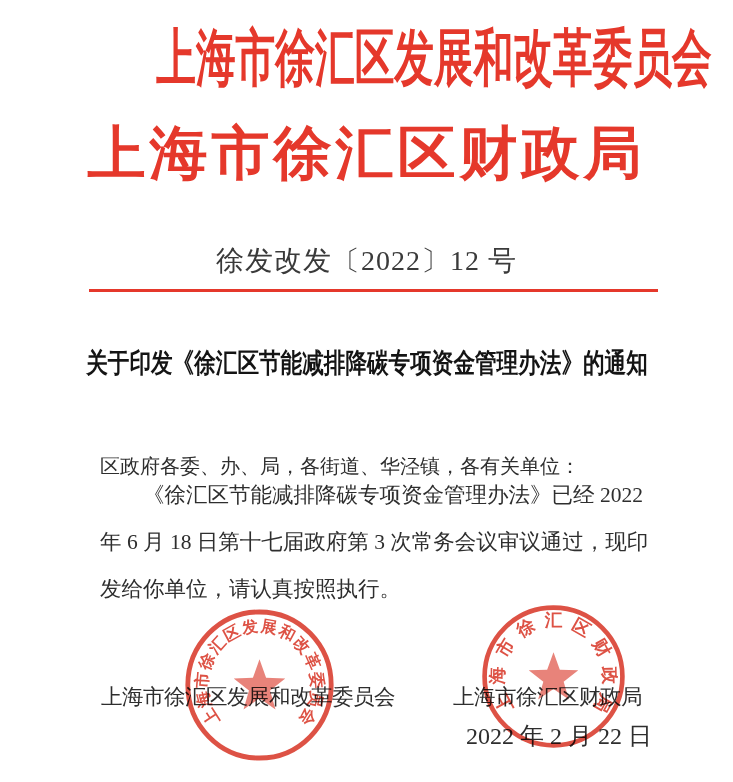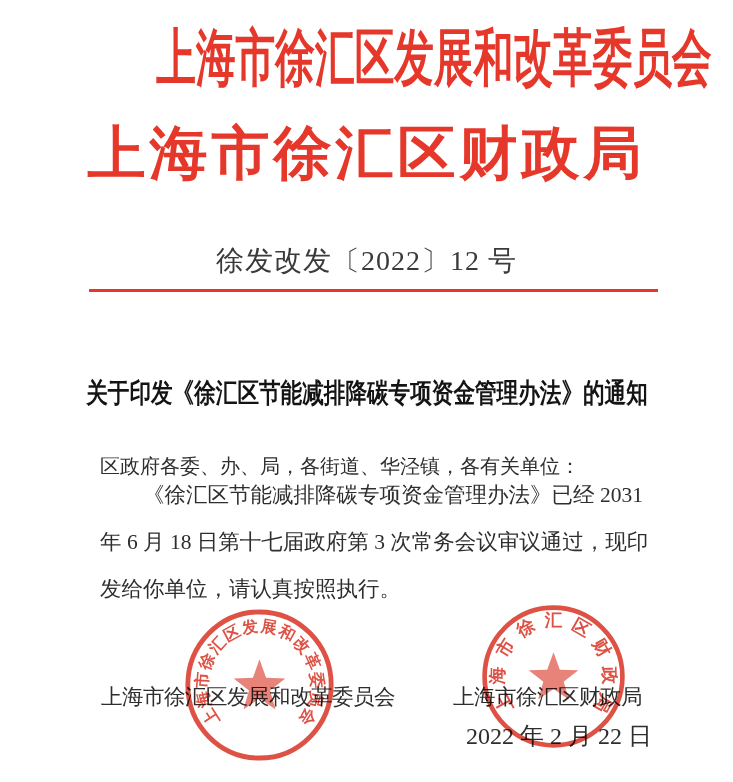--- a/index.html
+++ b/index.html
@@ -35,21 +35,21 @@
   }
   
   .red-rule{
     position:absolute;top:289px;left:89px;width:569px;height:3px;
     background:#e5382b;
   }
   
   .doc-title{
     position:absolute;top:345px;left:0;width:733px;
     text-align:center;white-space:nowrap;
-    font-size:27px;font-weight:bold;color:#141414;margin-top:30px;
+    font-size:27px;font-weight:bold;color:#141414;
   }
   .doc-title .squeeze{
     display:inline-block;transform:scaleX(0.80);transform-origin:50% 50%;
   }
   
   .salutation{
     position:absolute;top:453px;left:100px;width:560px;
     font-size:20px;color:#2e2e2e;white-space:nowrap;
   }
   .body-line{
@@ -97,21 +97,21 @@
   <div class="doc-number">徐发改发〔2022〕12 号</div>
 
   <div class="red-rule"></div>
 
   <div class="doc-title">
     <span class="squeeze">关于印发《徐汇区节能减排降碳专项资金管理办法》的通知</span>
   </div>
 
   <div class="salutation">区政府各委、办、局，各街道、华泾镇，各有关单位：</div>
 
-  <div class="body-line l0">《徐汇区节能减排降碳专项资金管理办法》已经 2031</div>
+  <div class="body-line l0">《徐汇区节能减排降碳专项资金管理办法》已经 2022</div>
   <div class="body-line l1">年 6 月 18 日第十七届政府第 3 次常务会议审议通过，现印</div>
   <div class="body-line l2">发给你单位，请认真按照执行。</div>
 
   <div class="sign-left-org">上海市徐汇区发展和改革委员会</div>
   <div class="sign-right-org">上海市徐汇区财政局</div>
   <div class="sign-date">2022 年 2 月 22 日</div>
 
   <svg class="seal left" viewBox="0 0 160 160" preserveAspectRatio="none">
     <defs>
       <path id="arcL" d="M 41.8 118.2 A 54 54 0 1 1 118.2 118.2" fill="none"></path>

